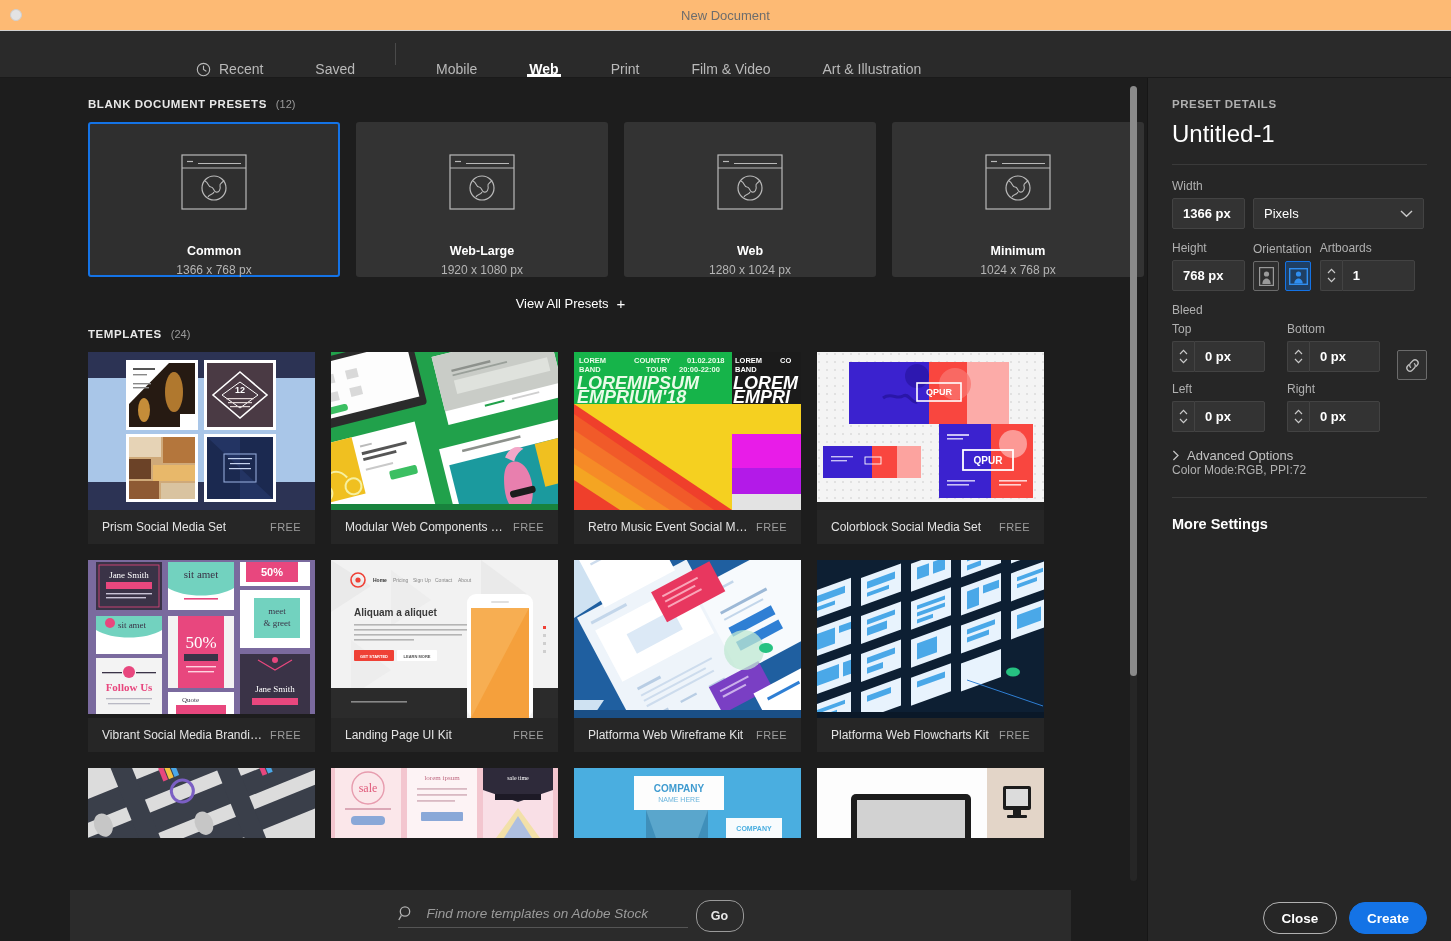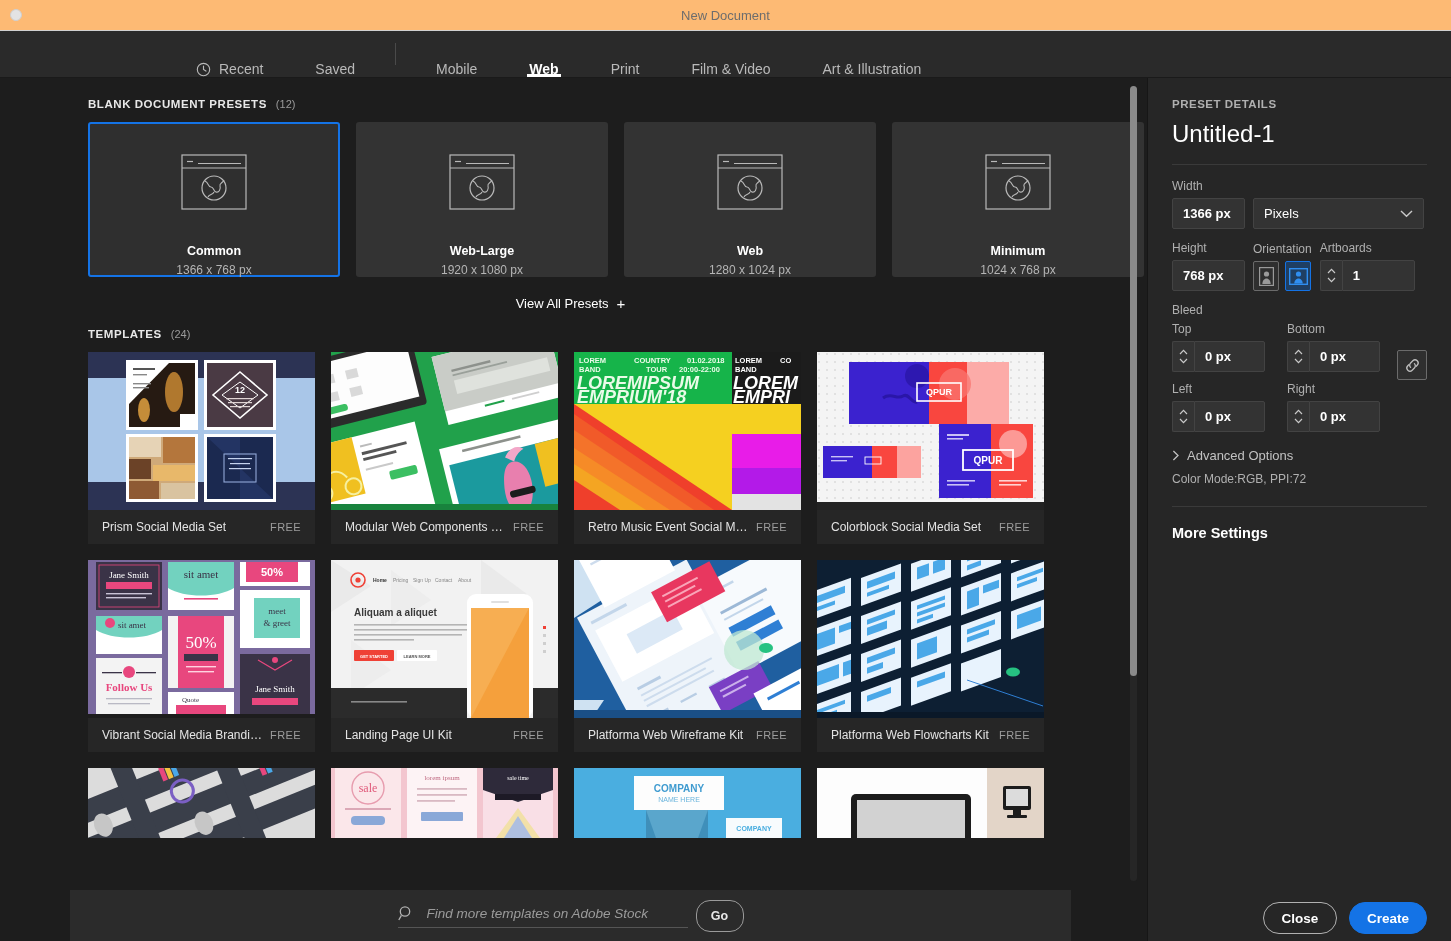--- a/index.html
+++ b/index.html
@@ -176,21 +176,21 @@
 
   .link-btn {
     position: absolute; right: 24px; width: 30px; height: 30px;
     border: 1px solid #6b6b6b; border-radius: 2px; background: #2f2f2f;
     display: flex; align-items: center; justify-content: center; cursor: pointer;
   }
   .adv {
     margin-top: 16px; font-size: 13px; color: #c2c2c2;
     display: flex; align-items: center; gap: 7px; cursor: pointer;
   }
-  .colormode { margin-top: 9px; font-size: 12px; color: #b0b0b0;
+  .colormode { font-size: 12px; color: #b0b0b0;
                padding-bottom: 20px; border-bottom: 1px solid #3a3a3a; }
   .more-settings { margin-top: 18px; font-size: 14.5px; color: #ffffff; font-weight: bold; cursor: pointer; }
 
   .footer-btns {
     position: absolute; right: 24px; bottom: 18px; display: flex; gap: 12px;
   }
   .btn {
     height: 32px; border-radius: 16px; font-size: 13.5px; font-weight: bold;
     font-family: "Liberation Sans", sans-serif; cursor: pointer;
   }

